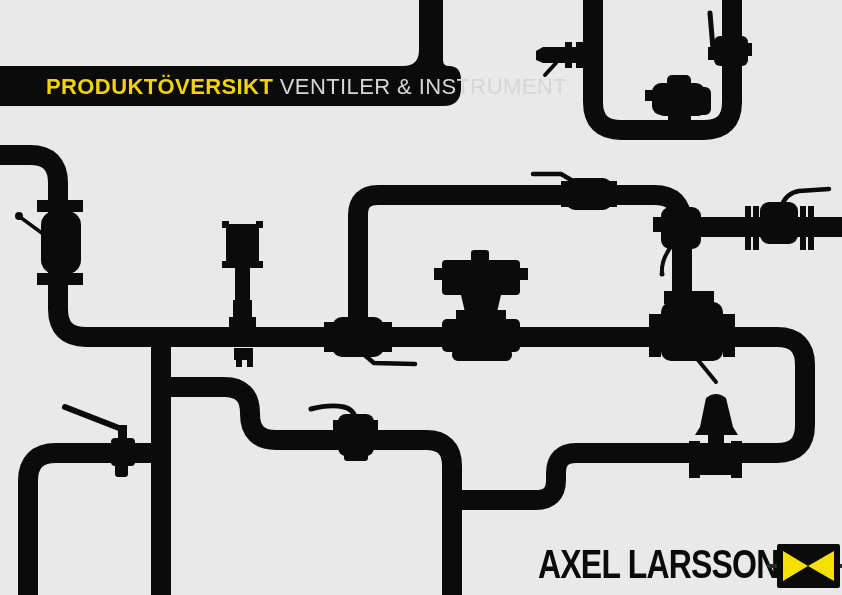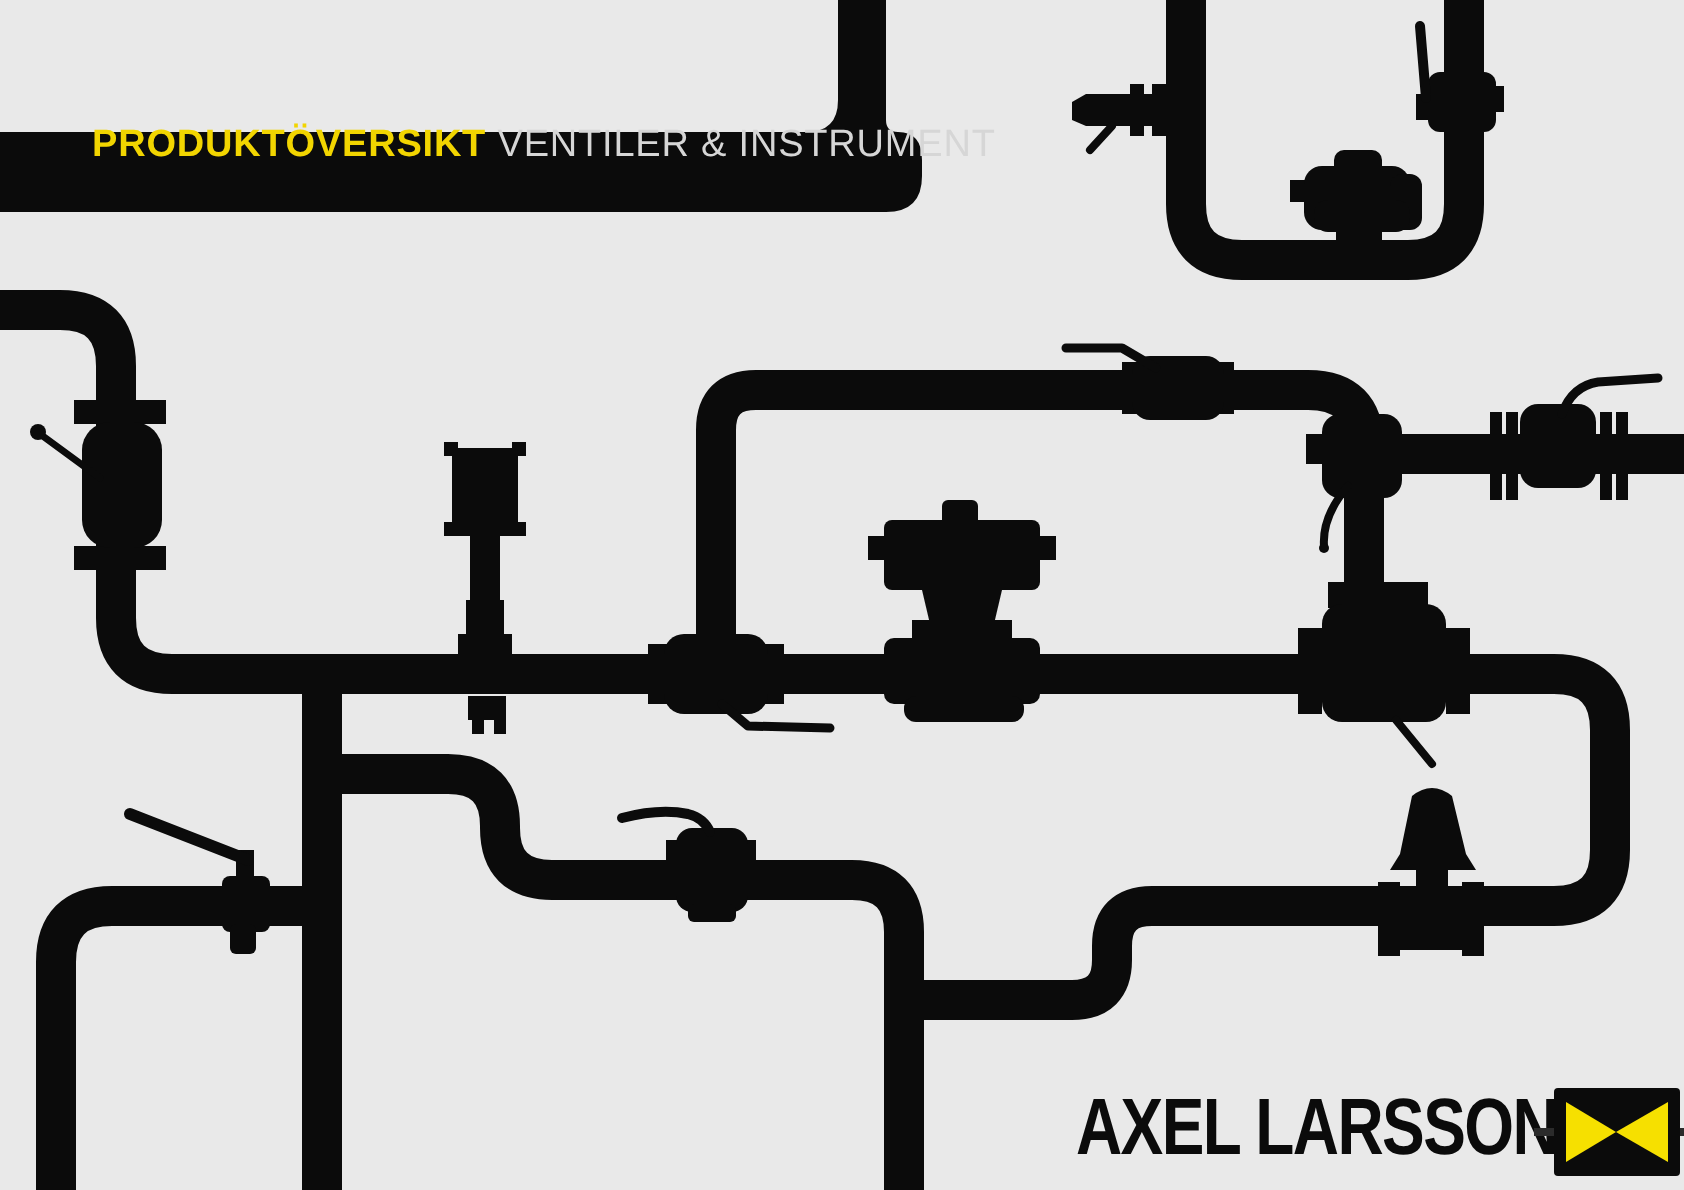--- a/index.html
+++ b/index.html
@@ -2,21 +2,21 @@
 <html><head>
 <meta charset="utf-8">
 <style>
   html,body{margin:0;padding:0;}
   body{font-family:"Liberation Sans",sans-serif;background:#ffffff;}
   .page{position:relative;width:842px;height:595px;background:#e9e9e9;overflow:hidden;}
   .pipes-svg{position:absolute;left:0;top:0;width:842px;height:595px;}
   .ink{fill:#0b0b0b;}
   .pipe{stroke:#0b0b0b;stroke-width:20;fill:none;}
   .thin{fill:none;stroke:#0b0b0b;stroke-linecap:round;stroke-linejoin:round;}
-  .title-band-text{position:absolute;left:46px;top:62px;font-size:19px;letter-spacing:0.4px;white-space:nowrap;}
+  .title-band-text{position:absolute;left:46px;top:74px;font-size:22px;letter-spacing:0.4px;white-space:nowrap;}
   .t1{color:#f2d500;font-weight:bold;}
   .t2{color:#d6d6d6;font-weight:normal;}
   .logo-text{position:absolute;left:538px;top:544px;font-size:40px;font-weight:bold;color:#0b0b0b;letter-spacing:-1px;transform:scaleX(0.8);transform-origin:left top;white-space:nowrap;line-height:40px;}
   .logo-mark-svg{position:absolute;left:765px;top:540px;width:84px;height:50px;}
 </style>
 </head>
 <body>
 
 <div class="page">
 

